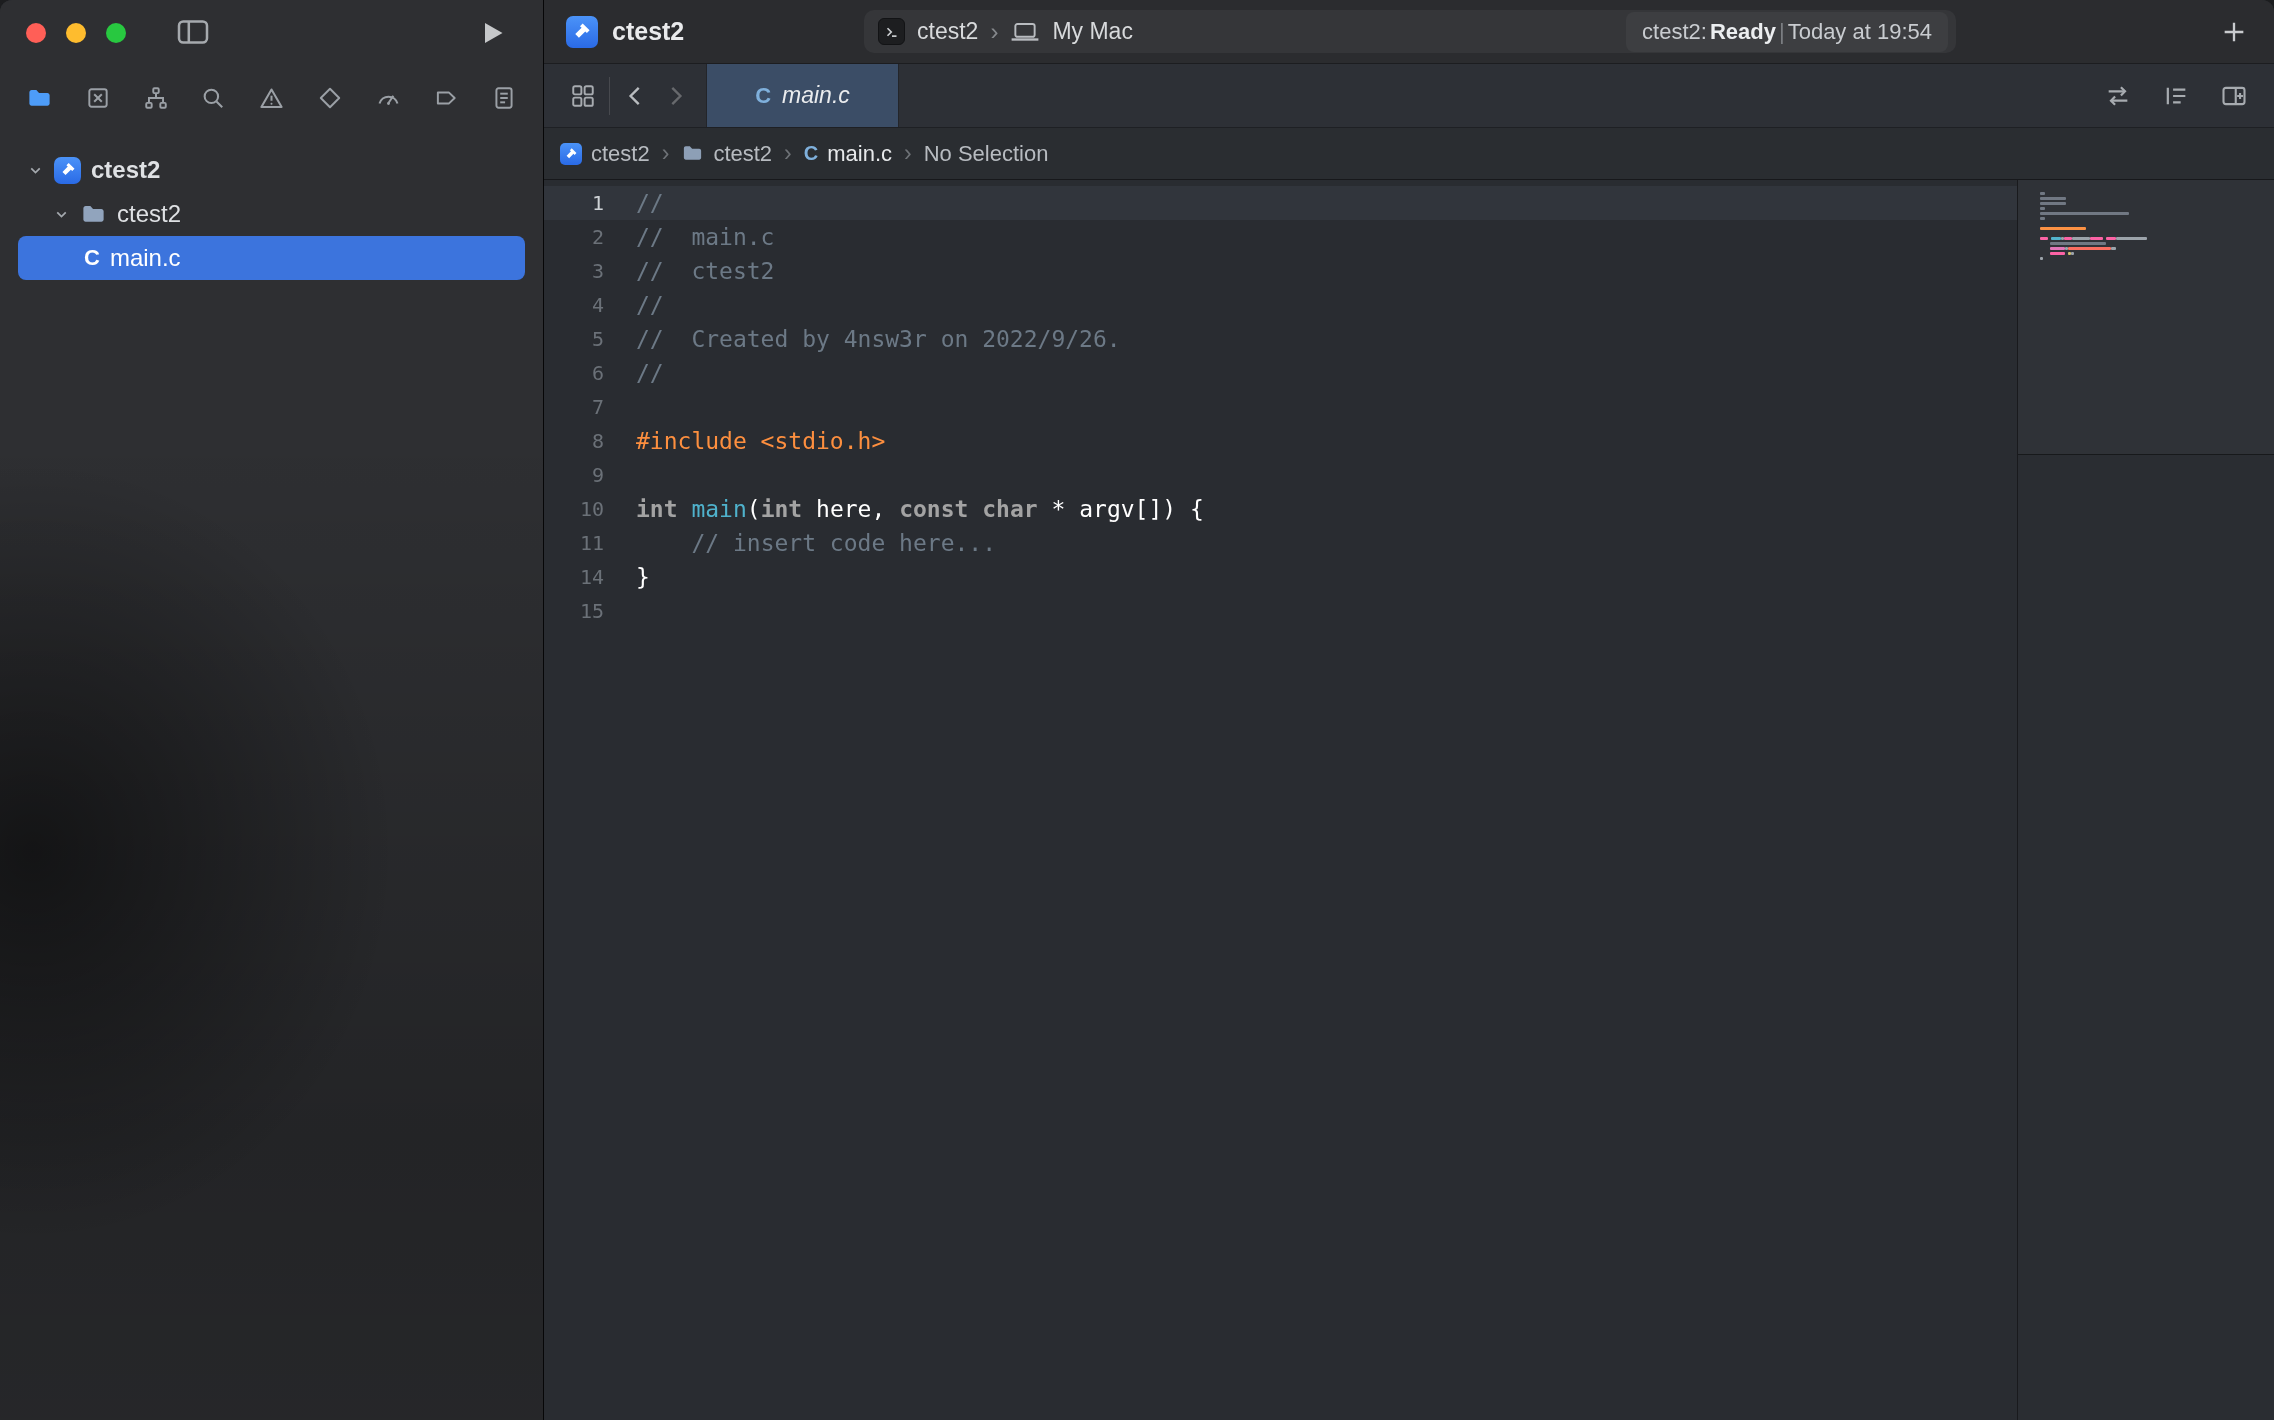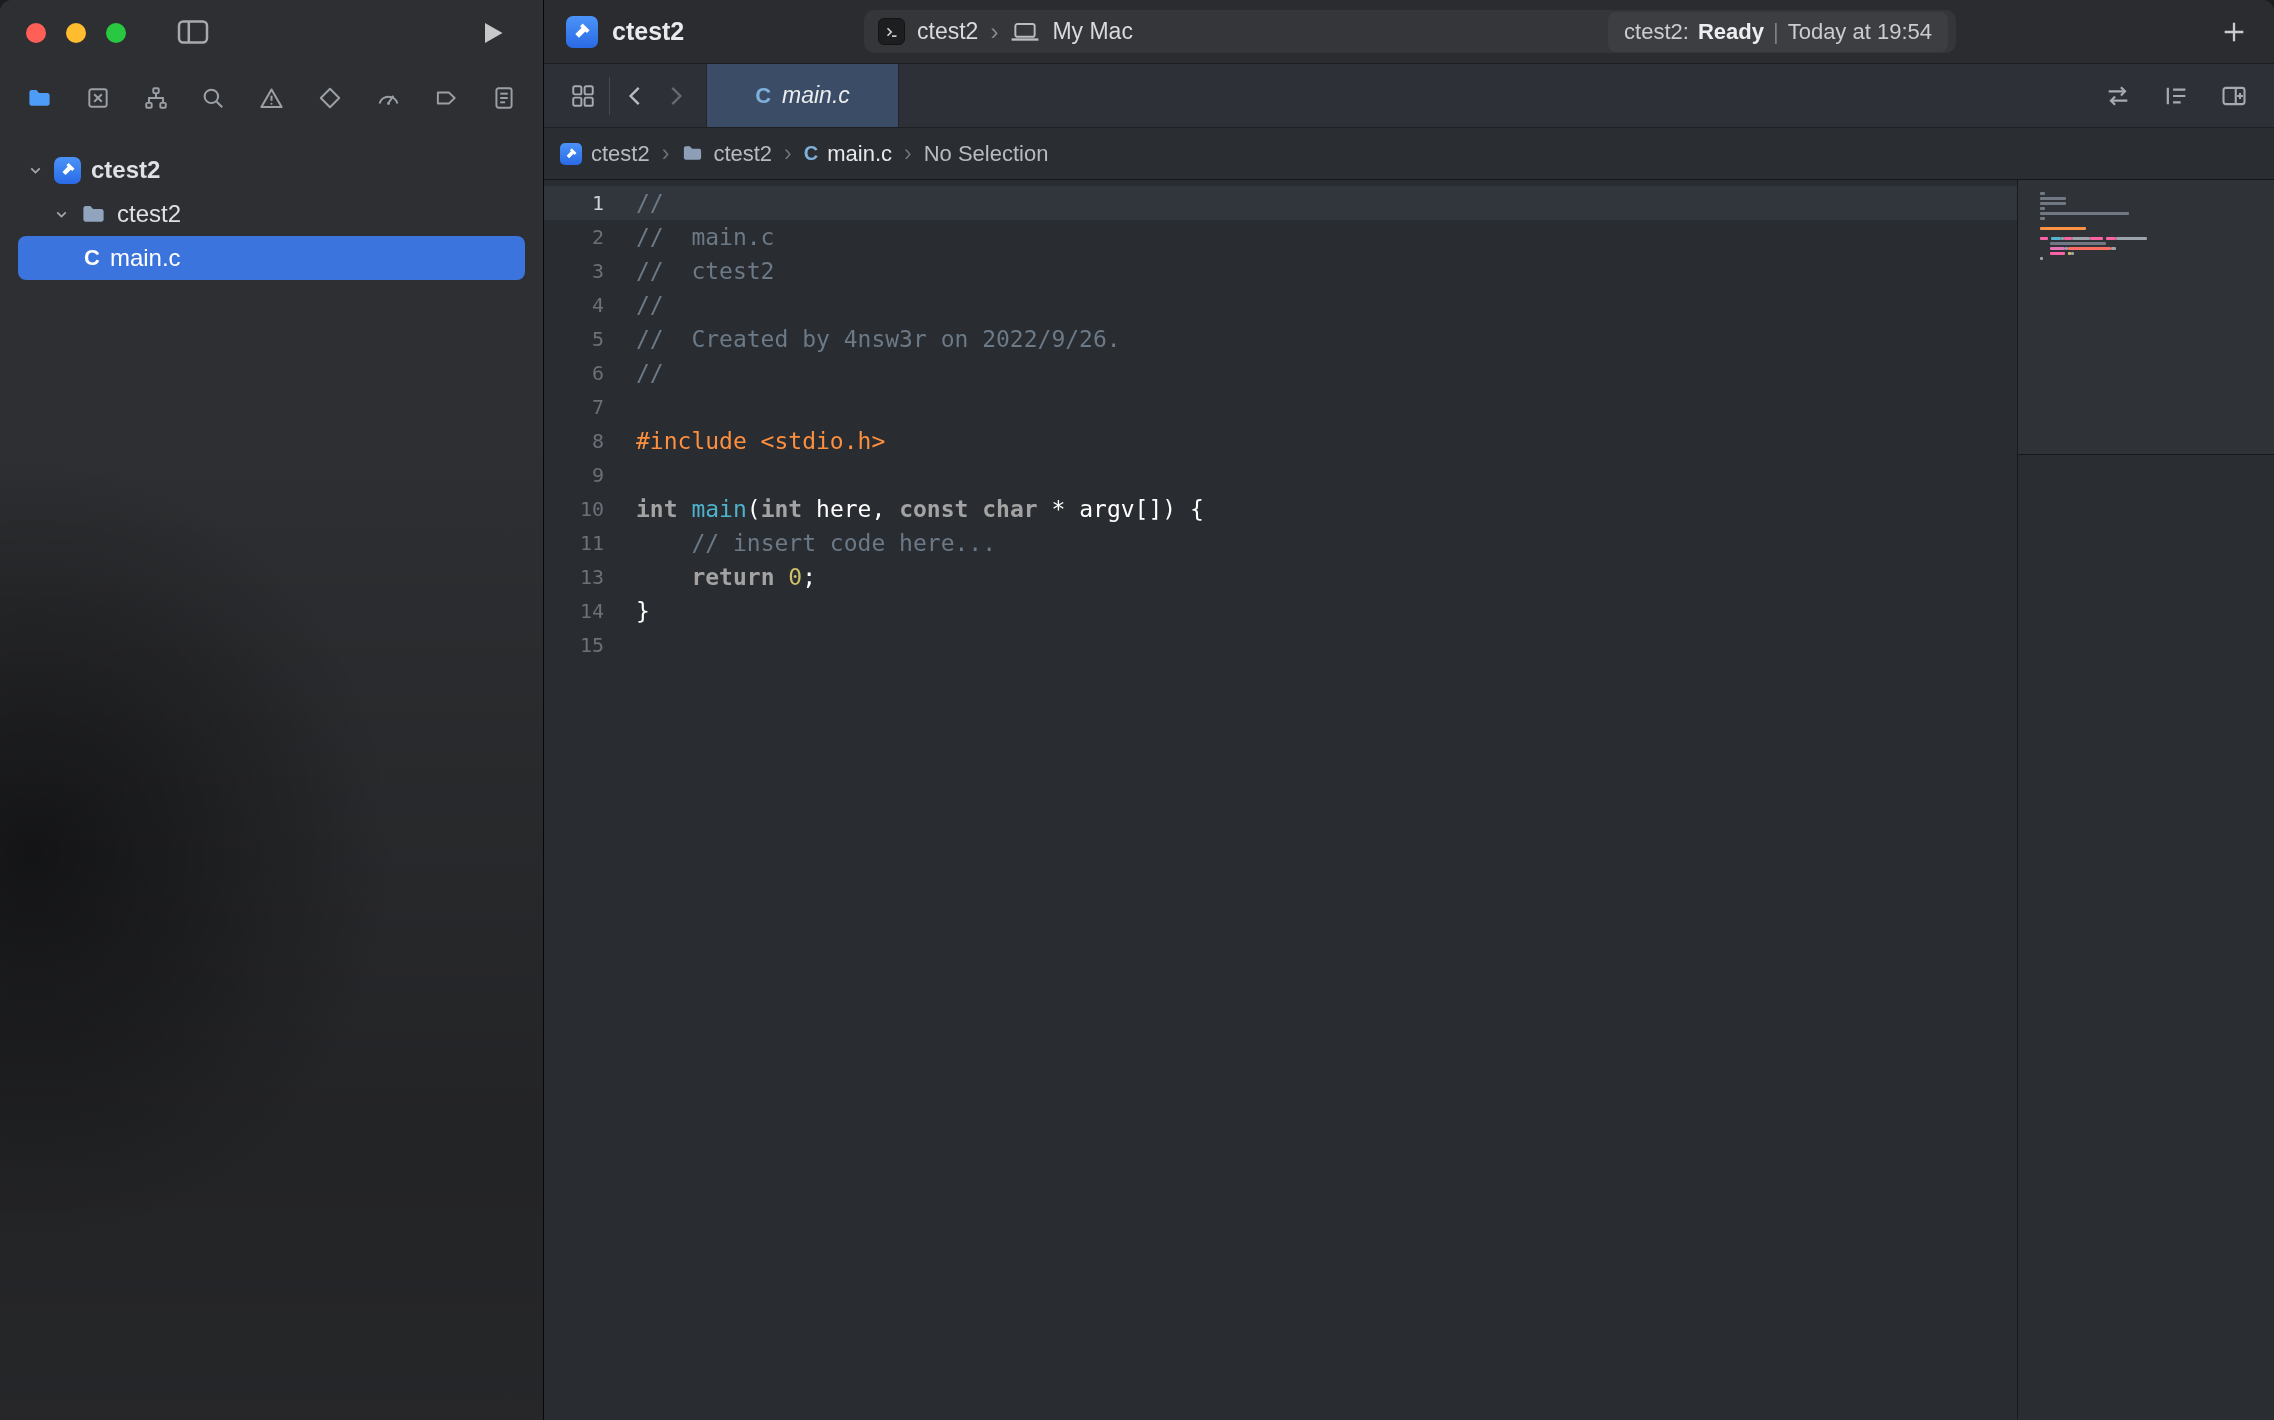--- a/index.html
+++ b/index.html
@@ -38,21 +38,21 @@
 
   
   .main { position:absolute; left:544px; top:0; right:0; bottom:0; display:flex; flex-direction:column; }
 
   .toolbar { height:64px; flex:none; background:#2b2c2f; border-bottom:1px solid #1c1d20; position:relative; display:flex; align-items:center; padding:0 26px 0 22px; }
   .toolbar .win-title { font-size:25px; font-weight:700; color:#e9eaec; margin-left:14px; }
   .toolbar .spacer { flex:1; }
   .activity-pill { position:absolute; left:320px; right:318px; top:10px; bottom:10px; background:#353639; border-radius:10px; display:flex; align-items:center; justify-content:space-between; padding:0 8px 0 14px; }
   .scheme-group { display:flex; align-items:center; gap:12px; font-size:23px; color:#d8dadc; background:none; border:none; cursor:pointer; }
   .scheme-sep { color:#85888c; font-size:24px; }
-  .status-view { display:flex; align-items:center; gap:9px; font-size:22px; color:#c9ccd0; background:#3d3e41; border-radius:8px; padding:7px 16px; }
+  .status-view { display:flex; align-items:center; gap:3px; font-size:22px; color:#c9ccd0; background:#3d3e41; border-radius:8px; padding:7px 16px; }
   .status-state { font-weight:700; color:#eceef0; }
   .status-sep { color:#7b7e82; }
   .dest-chip { width:27px; height:27px; background:#1d1e20; border:1px solid #121315; border-radius:6px; display:inline-flex; align-items:center; justify-content:center; }
   .icon-btn { background:none; border:none; cursor:pointer; display:inline-flex; align-items:center; justify-content:center; }
 
   .tabbar { height:64px; flex:none; background:#2d3036; border-bottom:1px solid #1e2024; display:flex; align-items:stretch; }
   .tab-controls { display:flex; align-items:center; gap:13px; padding:0 18px 0 26px; }
   .vdivider { width:1px; height:38px; background:#47494e; }
   .tab { width:193px; display:flex; align-items:center; justify-content:center; gap:11px; background:#3b4d66; border-left:1px solid #23252a; border-right:1px solid #23252a; cursor:pointer; }
   .tab-label { font-size:23px; font-style:italic; color:#eaecee; }
@@ -422,24 +422,20 @@
             </div>
             <div class="code-line">
               <span class="gutter">10</span>
               <span class="src"><span class="tok-keyword">int</span><span class="tok-plain"> </span><span class="tok-func">main</span><span class="tok-plain">(</span><span class="tok-keyword">int</span><span class="tok-plain"> here, </span><span class="tok-keyword">const</span><span class="tok-plain"> </span><span class="tok-keyword">char</span><span class="tok-plain"> * argv[]) {</span></span>
             </div>
             <div class="code-line">
               <span class="gutter">11</span>
               <span class="src"><span class="tok-plain">    </span><span class="tok-comment">// insert code here...</span></span>
             </div>
             <div class="code-line">
-              <span class="gutter">13</span>
-              <span class="src"><span class="tok-plain">    </span><span class="tok-keyword">return</span><span class="tok-plain"> </span><span class="tok-number">0</span><span class="tok-plain">;</span></span>
-            </div>
-            <div class="code-line">
               <span class="gutter">14</span>
               <span class="src"><span class="tok-plain">}</span></span>
             </div>
             <div class="code-line">
               <span class="gutter">15</span>
               <span class="src"></span>
             </div>
           </div>
       </div>
       <div class="minimap">

